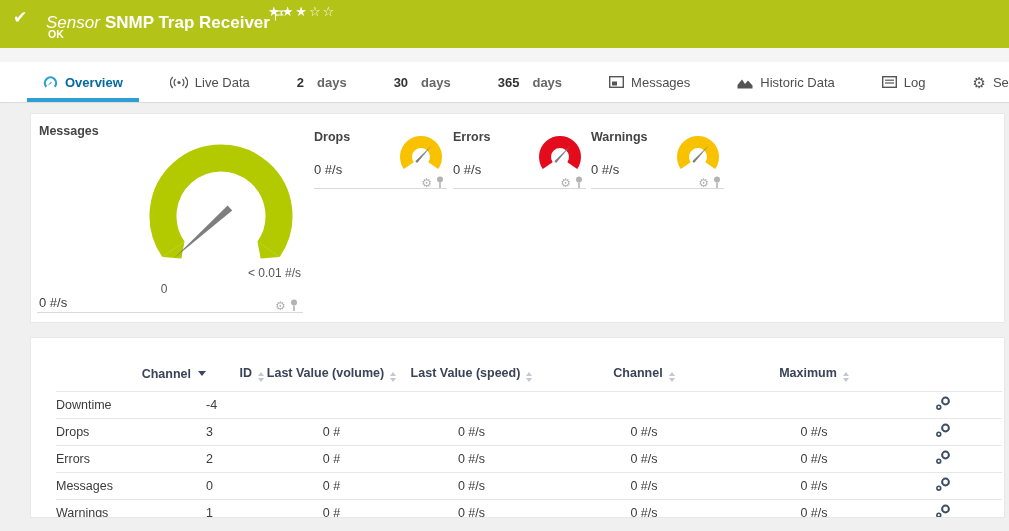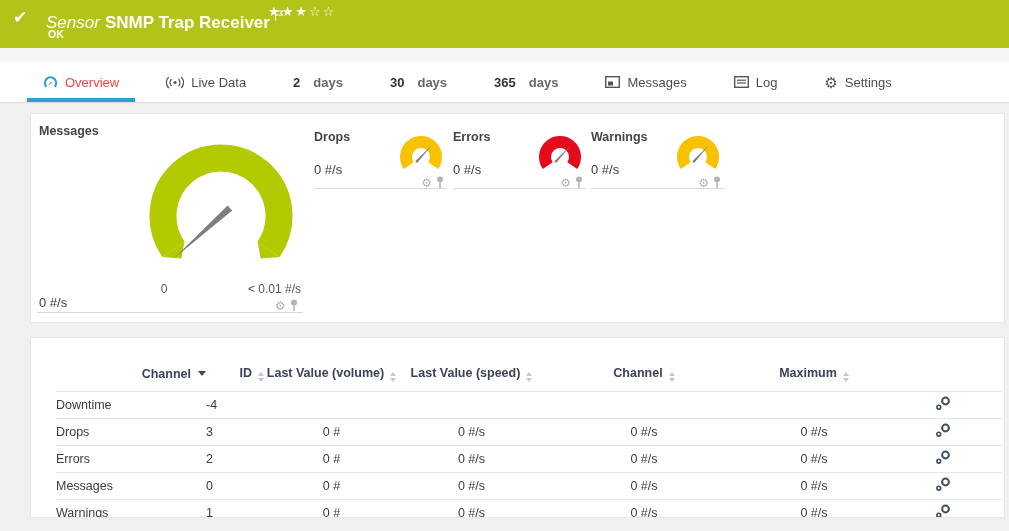--- a/index.html
+++ b/index.html
@@ -15,41 +15,41 @@
   .flag-icon { display:inline-block; margin-left:4px; vertical-align:7px; }
   .stars { position:absolute; left:268px; top:4px; font-size:13px; letter-spacing:2px; }
   .sensor-status { position:absolute; left:48px; top:28px; font-size:10.5px; font-weight:700; }
 
   
   .tabbar-gap { height:14px; background:#f5f5f5; }
   .tabbar { height:41px; background:#fff; border-bottom:1px solid #dcdcdc;
     display:flex; align-items:stretch; padding-left:27px; }
   .tab { display:flex; align-items:center; gap:7px; padding:0 16px; margin-right:15px;
     font-size:13px; color:#4d4d4d; cursor:pointer; white-space:nowrap; border-bottom:4px solid transparent; padding-top:4px; }
-  .tab.active { border-bottom-color:#2e9fd4; font-weight:400; color:#ef4444; }
+  .tab.active { border-bottom-color:#2e9fd4; font-weight:700; color:#0369a1; }
   .tab .num { font-weight:700; color:#333; margin-right:6px; }
   .tab .unit { color:#666;font-weight:bold; }
   .tab svg { display:block; }
 
   
   .panel { background:#fff; border:1px solid #e7e7e7; margin:0 4px 0 30px; position:relative; }
   .panel.gauges { margin-top:10px; height:210px; }
   .panel.table-panel { margin-top:14px; height:181px; overflow:hidden; }
 
   
   .gauge-label { position:absolute; font-size:12.5px; font-weight:600; color:#454545; }
   .gauge-value { position:absolute; font-size:13px; color:#3c3c3c; }
   .scale-label { position:absolute; font-size:12px; color:#555; }
   .block-underline { position:absolute; border-bottom:1px solid #d9d9d9; }
   .mini-icons { position:absolute; display:flex; align-items:center; gap:3px; color:#b3b3b3; }
   .mini-icons .gear-glyph { font-size:12px; line-height:1; }
 
   .primary-gauge-svg { position:absolute; left:110px; top:22px; }
   .scale-min { left:118px; top:168px; width:30px; text-align:center; }
-  .scale-max { left:200px; top:168px; width:70px; text-align:right; }
+  .scale-max { left:200px; top:152px; width:70px; text-align:right; }
   .primary-value { left:8px; top:181px; }
   .primary-underline { left:6px; top:198px; width:266px; }
   .primary-icons { left:244px; top:185px; }
 
   
   .small-block { position:absolute; top:0; width:133px; height:210px; }
   .small-block .gauge-label { left:0; top:16px; }
   .small-block svg.small-gauge { position:absolute; left:83px; top:18px; }
   .small-block .gauge-value { left:0; top:48px; }
   .small-block .block-underline { left:0; top:74px; width:133px; }
@@ -120,20 +120,26 @@
       <span class="unit">days</span>
   </div>
   <div class="tab">
     <svg width="15" height="12" viewBox="0 0 15 12">
         <rect x="0.7" y="0.7" width="13.6" height="10.6" fill="none" stroke="#555" stroke-width="1.4"></rect>
         <rect x="3" y="5.5" width="5" height="4" fill="#555"></rect>
       </svg>
     <span>Messages</span>
   </div>
   <div class="tab">
+    <svg width="16" height="13" viewBox="0 0 16 13">
+        <path d="M0.5,12.5 V9 L5,3.5 8,8 11,4.5 15.5,9.5 V12.5 Z" fill="#555"></path>
+      </svg>
+    <span>Historic Data</span>
+  </div>
+  <div class="tab">
     <svg width="15" height="12" viewBox="0 0 15 12">
         <rect x="0.7" y="0.7" width="13.6" height="10.6" fill="none" stroke="#555" stroke-width="1.4"></rect>
         <line x1="3" y1="4.2" x2="12" y2="4.2" stroke="#555" stroke-width="1.2"></line>
         <line x1="3" y1="7" x2="12" y2="7" stroke="#555" stroke-width="1.2"></line>
       </svg>
     <span>Log</span>
   </div>
   <div class="tab">
     <span style="font-size:15px;color:#555;line-height:1">⚙</span>
     <span>Settings</span>

